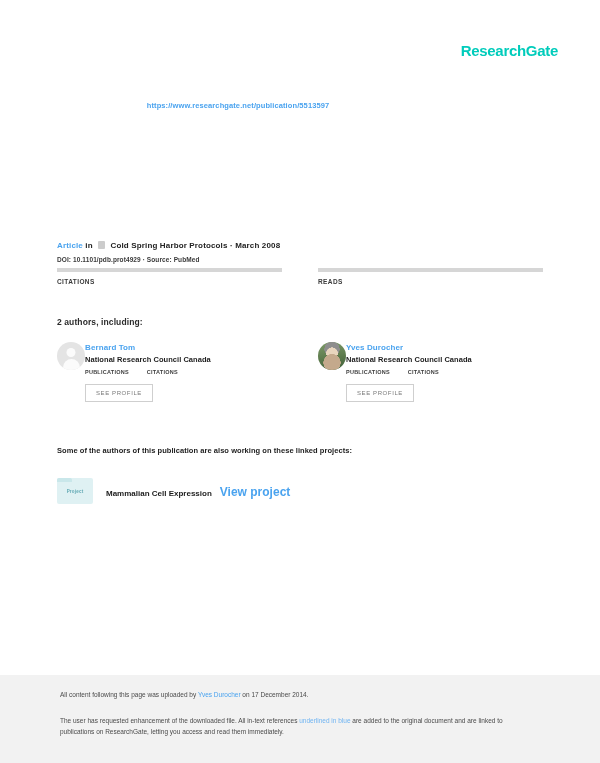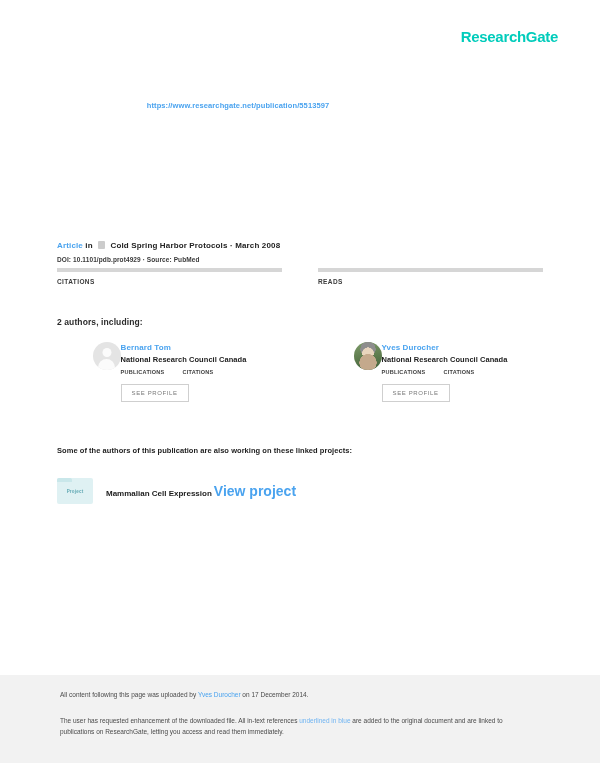--- a/index.html
+++ b/index.html
@@ -14,21 +14,21 @@
     position: relative;
     width: 600px;
     height: 763px;
     background: #ffffff;
     overflow: hidden;
   }
 
   
   .rg-logo {
     position: absolute;
-    top: 28px;
+    top: 42px;
     right: 42px;
     font-size: 15px;
     font-weight: bold;
     letter-spacing: -0.3px;
     color: #00ccbb;
   }
   .pub-url {
     position: absolute;
     top: 101px;
     left: 0;
@@ -106,21 +106,21 @@
     letter-spacing: 0.1px;
   }
   .authors {
     position: absolute;
     top: 342px;
     left: 57px;
     right: 57px;
     display: flex;
     gap: 36px;
   }
-  .author { flex: 1; display: flex; gap: 0; justify-content: center; }
+  .author { flex: 1; display: flex; gap: 0; }
   .avatar {
     width: 28px;
     height: 28px;
     border-radius: 50%;
     flex: 0 0 28px;
     background: #e4e4e4;
     overflow: hidden;
     position: relative;
   }
   .avatar-silhouette {
@@ -233,24 +233,24 @@
     font-weight: bold;
     color: #5fa8b3;
     letter-spacing: 0.2px;
   }
   .project-title {
     font-size: 8px;
     font-weight: bold;
     color: #1c1c1c;
   }
   .view-project {
-    font-size: 14px;
+    font-size: 12px;
     font-weight: bold;
     color: #4aa3ef;
-    margin-left: 2px;
+    margin-left: 8px;
     text-align: right;
   }
 
   
   .footer {
     position: absolute;
     left: 0;
     bottom: 0;
     width: 600px;
     height: 88px;

